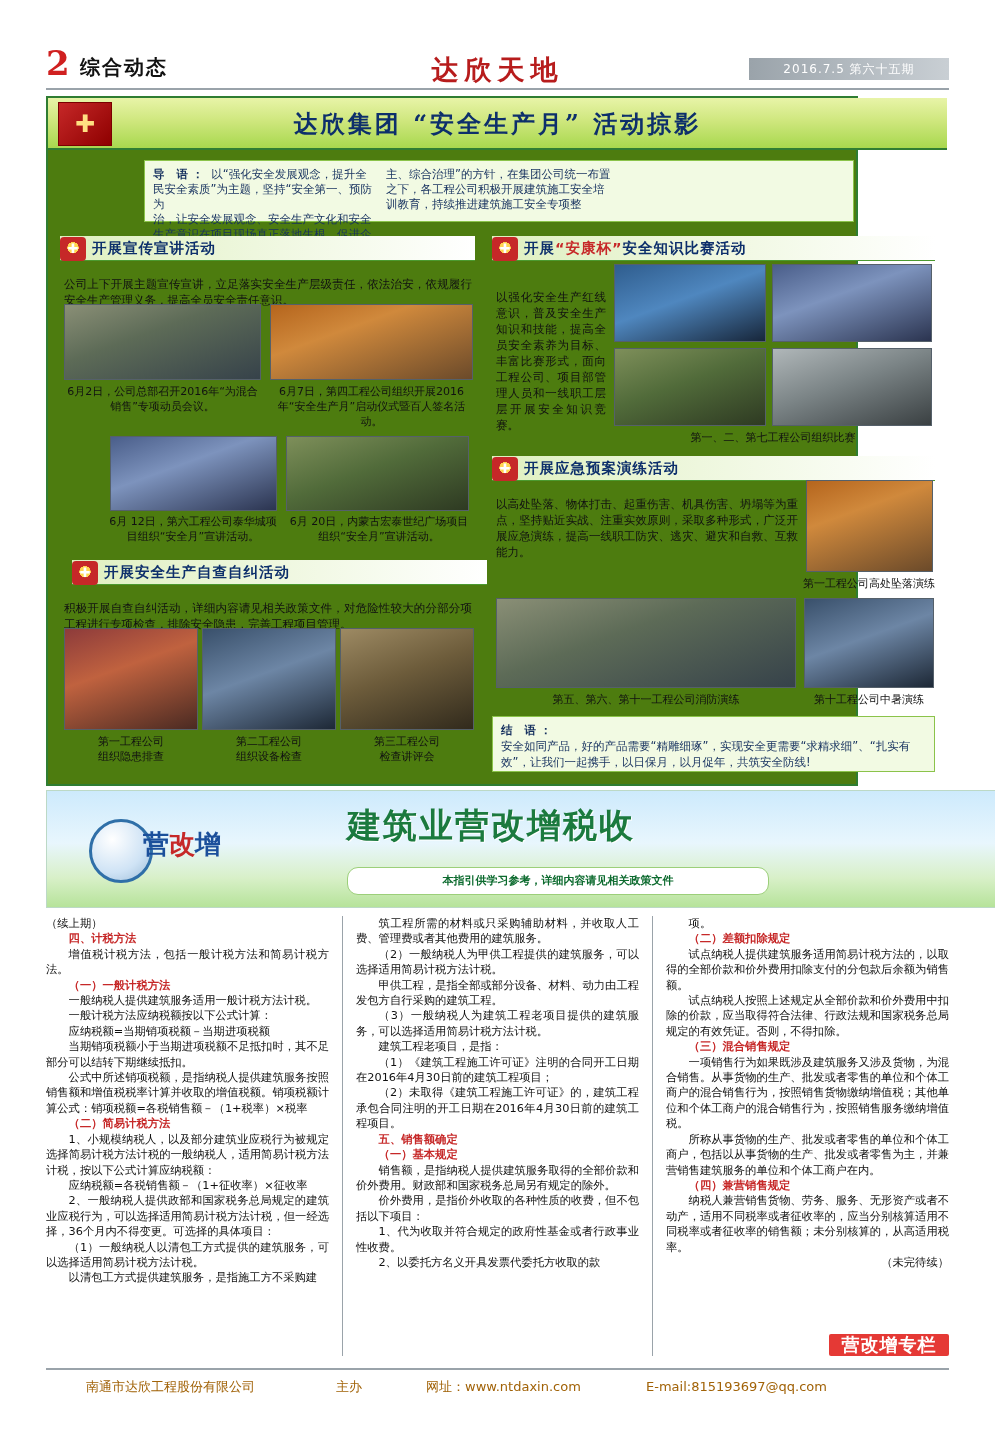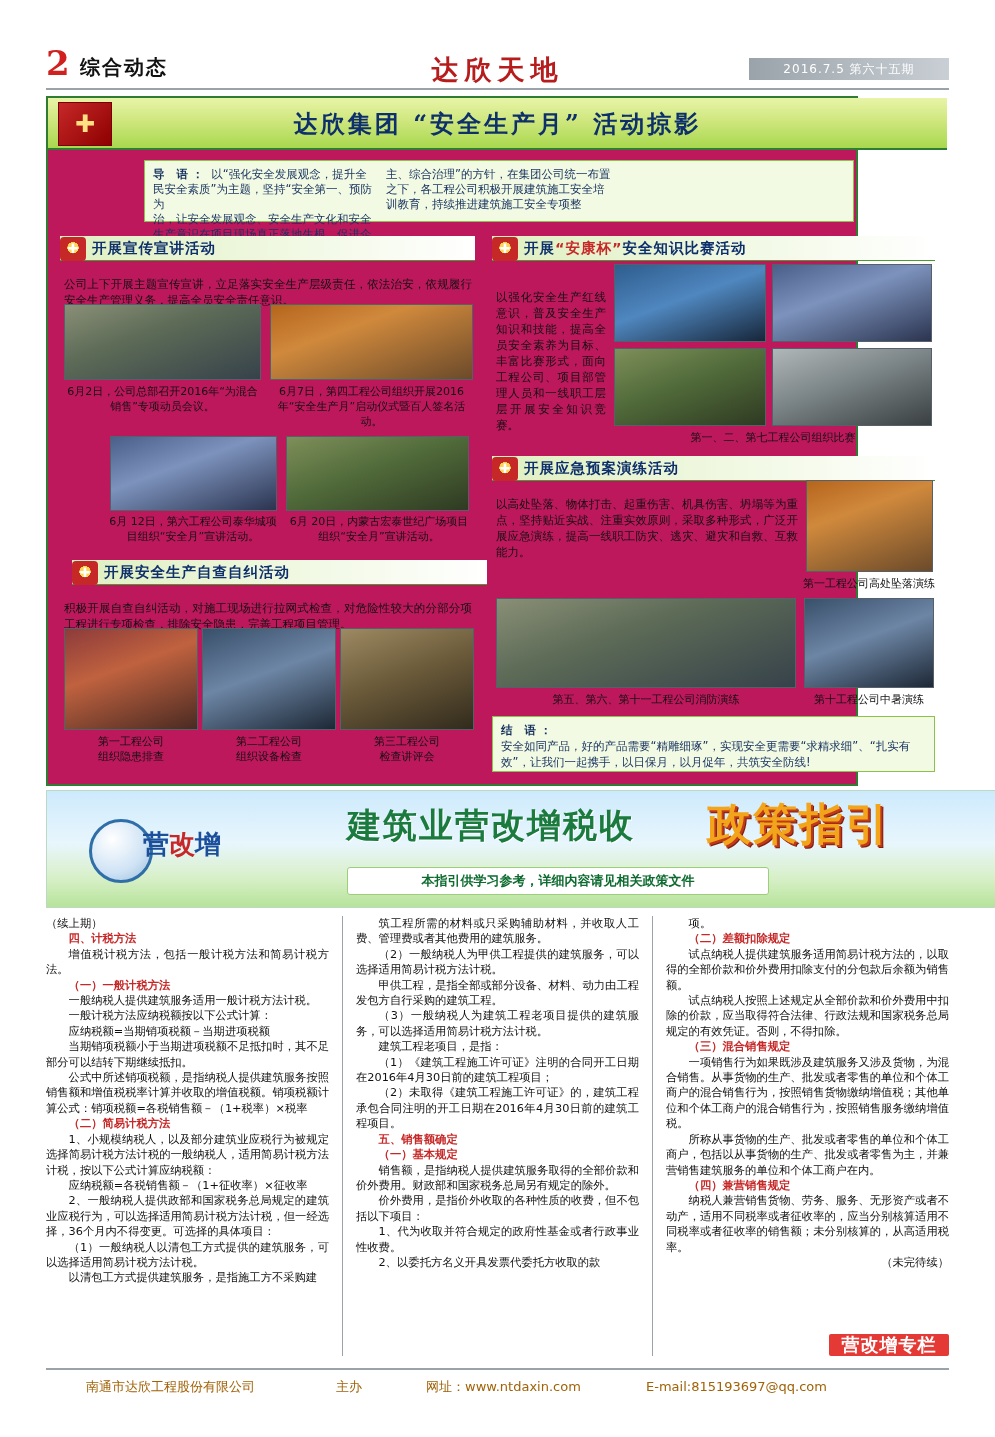--- a/index.html
+++ b/index.html
@@ -31,21 +31,21 @@
   .issue-bar{
     position:absolute;right:46px;top:58px;width:200px;height:22px;
     background:linear-gradient(90deg,#9aa3aa,#c9cfd4);
     color:#fff;font-size:12px;line-height:22px;text-align:center;letter-spacing:1px;
   }
   .rule-top{position:absolute;left:46px;top:88px;width:903px;height:2px;background:#9aa3aa;}
 
   
   .frame{
     position:absolute;left:46px;top:96px;width:812px;height:690px;
-    border:2px solid #2f7d32;box-sizing:border-box;background:#be185d;
+    border:2px solid #2f7d32;box-sizing:border-box;background:#4d7c0f;
   }
   .banner{
     position:absolute;left:0;top:0;width:899px;height:50px;
     background:linear-gradient(180deg,#e8f4a8 0%,#cfe77e 45%,#a8d84e 100%);
     border-bottom:2px solid #2f7d32;
   }
   .banner-title{
     position:absolute;left:0;top:10px;width:899px;text-align:center;
     font-size:24px;font-weight:bold;color:#0d2f6b;letter-spacing:3px;
     font-family:"DejaVu Serif","Liberation Serif",serif;
@@ -120,22 +120,22 @@
     font-family:"DejaVu Serif","Liberation Serif",serif;letter-spacing:2px;
     text-shadow:1px 1px 0 #fff;
   }
   .tax-h2{
     position:absolute;left:660px;top:4px;font-size:44px;font-weight:bold;
     color:#f2a51a;font-family:"DejaVu Serif","Liberation Serif",serif;letter-spacing:2px;
     text-shadow:2px 2px 0 #c0391b,3px 3px 0 #7d1f0d;
   }
   .tax-sub{
     position:absolute;left:300px;top:76px;width:420px;height:26px;background:#fff;
-    border:1px solid #9ccf7a;border-radius:3px;text-align:center;line-height:26px;
-    font-size:13px;color:#0d6b2f;font-weight:bold;
+    border:1px solid #9ccf7a;border-radius:11px;text-align:center;line-height:26px;
+    font-size:11px;color:#0d6b2f;font-weight:bold;
   }
   .tax-logo{
     position:absolute;left:42px;top:22px;width:200px;height:70px;
   }
   .tax-logo .ball{
     position:absolute;left:0;top:6px;width:58px;height:58px;border-radius:50%;
     background:radial-gradient(circle at 35% 30%,#fff,#cfe3f5 60%,#9bbcd8);
     border:3px solid #2f6fa8;
   }
   .tax-logo .word{
@@ -218,21 +218,21 @@
     <div class="cap" style="left:14px;top:286px;width:201px;">6月2日，公司总部召开2016年“为混合销售”专项动员会议。</div>
     <div class="cap" style="left:220px;top:286px;width:207px;">6月7日，第四工程公司组织开展2016年“安全生产月”启动仪式暨百人签名活动。</div>
     <div class="ph c" style="left:62px;top:338px;width:167px;height:75px;"></div>
     <div class="ph d" style="left:238px;top:338px;width:183px;height:75px;"></div>
     <div class="cap" style="left:56px;top:416px;width:178px;text-align:center;">6月 12日，第六工程公司泰华城项目组织“安全月”宣讲活动。</div>
     <div class="cap" style="left:238px;top:416px;width:186px;">6月 20日，内蒙古宏泰世纪广场项目组织“安全月”宣讲活动。</div>
 
     <div class="sec-head" style="left:12px;top:462px;width:415px;margin-left:12px;">
       <span class="sm-emblem"></span><span class="txt">开展安全生产自查自纠活动</span>
     </div>
-    <p class="ptxt" style="left:16px;top:490px;width:408px;">积极开展自查自纠活动，对施工现场进行拉网式检查，对危险性较大的分部分项工程进行专项检查，排除安全隐患，完善工程项目管理。</p>
+    <p class="ptxt" style="left:16px;top:490px;width:408px;">积极开展自查自纠活动，详细内容请见相关政策文件，对危险性较大的分部分项工程进行专项检查，排除安全隐患，完善工程项目管理。</p>
     <div class="ph e" style="left:16px;top:530px;width:134px;height:102px;"></div>
     <div class="ph f" style="left:154px;top:530px;width:134px;height:102px;"></div>
     <div class="ph g" style="left:292px;top:530px;width:134px;height:102px;"></div>
     <div class="cap" style="left:14px;top:636px;width:138px;white-space:pre-line;">第一工程公司
 组织隐患排查</div>
     <div class="cap" style="left:152px;top:636px;width:138px;white-space:pre-line;">第二工程公司
 组织设备检查</div>
     <div class="cap" style="left:290px;top:636px;width:138px;white-space:pre-line;">第三工程公司
 检查讲评会</div>
 
@@ -264,21 +264,20 @@
   </div>
 
   <div class="taxbanner">
     <div class="tax-logo">
       <div class="ball"></div>
       <div class="word">
         <span>营</span><span class="r">改</span><span>增</span>
       </div>
     </div>
     <div class="tax-h1">建筑业营改增税收</div>
-    <div class="tax-h2">政策指引</div>
     <div class="tax-sub">本指引供学习参考，详细内容请见相关政策文件</div>
   </div>
 
   <div class="cols">
     <div class="vdiv v1"></div>
     <div class="vdiv v2"></div>
 
     <div class="col c1">
       <p style="text-indent:0">（续上期）</p>
       <p class="h-red">四、计税方法</p>

